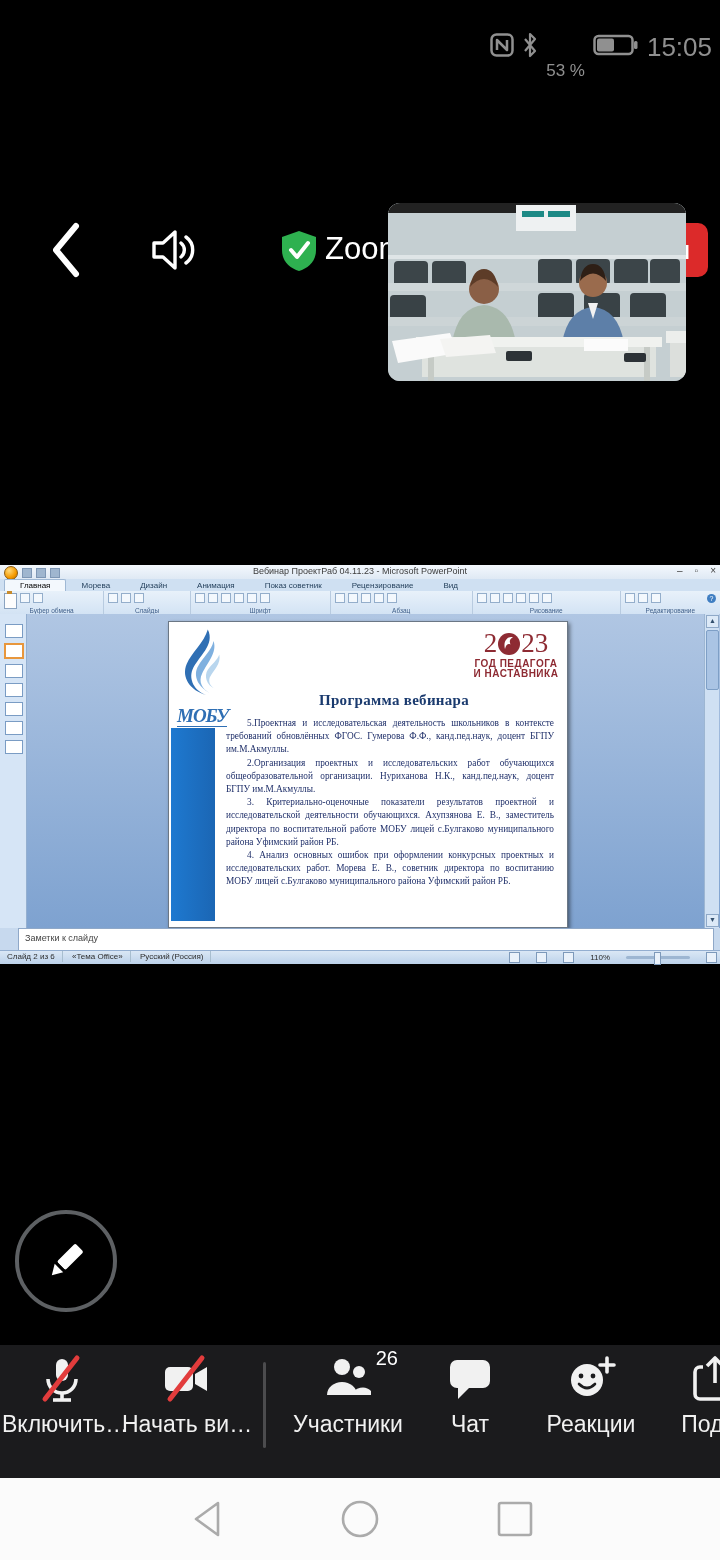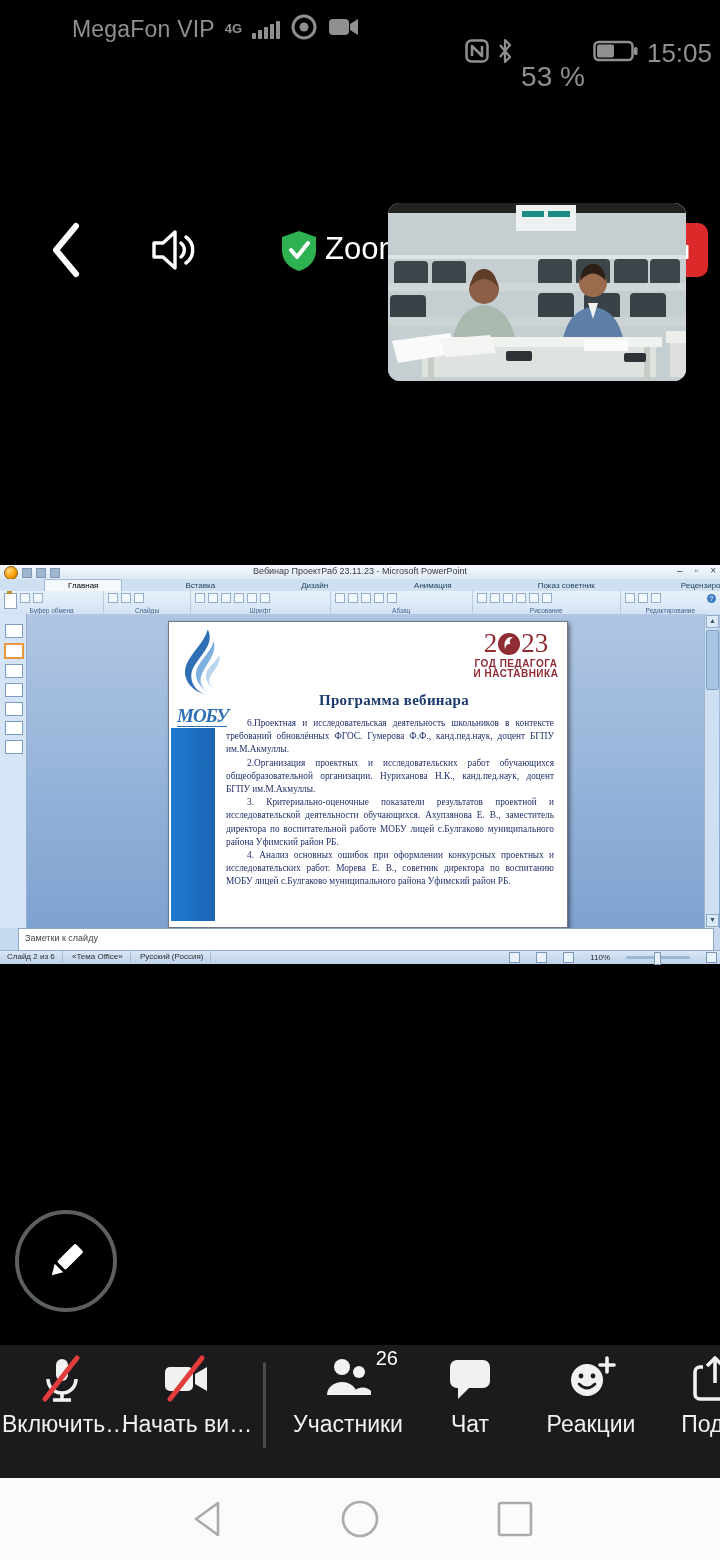--- a/index.html
+++ b/index.html
@@ -6,21 +6,21 @@
   .screen{position:relative;width:720px;height:1560px;background:#000;overflow:hidden;
           font-family:"Liberation Sans",sans-serif;}
   .abs{position:absolute;}
 
   
   .statusbar{position:absolute;top:0;left:0;width:720px;height:56px;color:#909090;}
   .sb-left{position:absolute;left:72px;top:13px;display:flex;align-items:center;gap:10px;}
   .sb-carrier{font-size:23px;letter-spacing:.2px;}
   .sb-right{position:absolute;right:8px;top:13px;display:flex;align-items:center;gap:8px;}
   .sb-time{font-size:26px;}
-  .sb-pct{font-size:28px;margin-top:48px;}
+  .sb-pct{font-size:17px;margin-top:48px;}
   .bars{display:flex;align-items:flex-end;gap:2px;height:20px;}
   .bars i{display:block;width:4px;background:#909090;border-radius:1px;}
   .net4g{display:flex;flex-direction:column;align-items:center;line-height:10px;}
   .net4g b{font-size:13px;font-weight:700;color:#909090;}
 
   
   .zheader{position:absolute;top:100px;left:0;width:720px;height:100px;background:#000;}
   .leave-btn{position:absolute;left:590px;top:123px;width:118px;height:54px;border-radius:10px;
              background:#dc2a2a;color:#fff;font-size:25px;font-weight:700;border:none;
              display:flex;align-items:center;justify-content:center;}
@@ -35,21 +35,21 @@
   .ppt-titlebar{position:absolute;top:0;left:0;right:0;height:14px;
       background:linear-gradient(#f4f8fd,#dfe9f4);border-bottom:1px solid #b9c8da;}
   .ppt-title{position:absolute;left:0;right:0;top:1px;text-align:center;font-size:9px;color:#3c3c3c;}
   .ppt-controls{position:absolute;right:4px;top:0;font-size:10px;color:#444;display:flex;gap:12px;}
   .orb{position:absolute;left:4px;top:1px;width:12px;height:12px;border-radius:50%;
        background:radial-gradient(circle at 35% 30%,#ffd97a,#f59a00 60%,#b36a00);border:1px solid #8a5a10;}
   .qat{position:absolute;left:22px;top:3px;display:flex;gap:4px;}
   .qat i{display:block;width:8px;height:8px;background:#9fb6cf;border:1px solid #7e97b5;}
   .ppt-tabs{position:absolute;top:14px;left:0;right:0;height:12px;background:#cfe0f2;display:flex;
             align-items:flex-end;padding-left:4px;border-bottom:1px solid #aec4dd;}
-  .ppt-tab{font-size:8px;color:#1f3b57;padding:1px 23px;white-space:nowrap;margin-left:40px;}
+  .ppt-tab{font-size:8px;color:#1f3b57;padding:1px 15px;white-space:nowrap;}
   .ppt-tab.active{background:#f3f8fd;border:1px solid #9fb8d4;border-bottom:none;border-radius:2px 2px 0 0;color:#000;}
   .ribbon{position:absolute;top:26px;left:0;right:0;height:23px;background:linear-gradient(#e8f1fa,#d3e3f4);
           display:flex;border-bottom:1px solid #9db6d2;}
   .rgroup{position:relative;border-right:1px solid #b8cbe0;height:100%;}
   .rgroup .glabel{position:absolute;bottom:0;left:0;right:0;text-align:center;font-size:6.5px;color:#41608a;}
   .rgroup .ctrls{position:absolute;top:2px;left:4px;right:4px;display:flex;gap:3px;flex-wrap:wrap;}
   .rgroup .ctrls i{display:block;width:8px;height:8px;background:#f3f8fd;border:1px solid #94aecb;}
   .clip{width:11px;height:14px;background:#fdfdfd;border:1px solid #8aa3c0;position:relative;}
   .clip:before{content:"";position:absolute;top:-3px;left:2px;width:5px;height:3px;background:#c98c2c;}
   .help-circle{position:absolute;right:4px;top:3px;width:9px;height:9px;border-radius:50%;background:#3f7ec2;
@@ -108,45 +108,20 @@
 
   
   .navbar{position:absolute;top:1478px;left:0;width:720px;height:82px;background:#fbfbfb;}
 </style>
 </head>
 <body>
 
 <div class="screen">
 
   <div class="statusbar">
-    <div class="sb-left">
-      <span class="sb-carrier">MegaFon VIP</span>
-      <span class="net4g">
-        <b>4G</b>
-      </span>
-      <span class="bars">
-        <i style="height:6px"></i>
-          <i style="height:9px"></i>
-          <i style="height:12px"></i>
-          <i style="height:15px"></i>
-          <i style="height:18px"></i>
-      </span>
-      <span>
-        <svg width="28" height="28" viewBox="0 0 28 28">
-            <circle cx="14" cy="14" r="11" fill="none" stroke="#909090" stroke-width="3"></circle>
-            <circle cx="14" cy="14" r="4.5" fill="#909090"></circle>
-          </svg>
-      </span>
-      <span>
-        <svg width="32" height="24" viewBox="0 0 32 24">
-            <rect x="1" y="4" width="20" height="16" rx="4" fill="#909090"></rect>
-            <polygon points="22,9 30,4 30,20 22,15" fill="#909090"></polygon>
-          </svg>
-      </span>
-    </div>
     <div class="sb-right">
       <span>
         <svg width="24" height="24" viewBox="0 0 24 24">
             <rect x="1.5" y="1.5" width="21" height="21" rx="5" fill="none" stroke="#909090" stroke-width="2.5"></rect>
             <path d="M7 17 V7 l10 10 V7" fill="none" stroke="#909090" stroke-width="2.5" stroke-linejoin="round"></path>
           </svg>
       </span>
       <span>
         <svg width="16" height="26" viewBox="0 0 16 26">
             <path d="M3 7 L13 19 L8 24 L8 2 L13 7 L3 19" fill="none" stroke="#909090" stroke-width="2.2" stroke-linejoin="round"></path>
@@ -243,31 +218,31 @@
   </div>
 
   <div class="ppt">
     <div class="ppt-titlebar">
       <span class="orb"></span>
       <span class="qat">
           <i></i>
           <i></i>
           <i></i>
         </span>
-      <div class="ppt-title">Вебинар ПроектРаб 23.11.23 - Microsoft PowerPoint</div>
+      <div class="ppt-title">Вебинар ПроектРаб 04.11.23 - Microsoft PowerPoint</div>
       <div class="ppt-controls">
         <span>–</span>
         <span>▫</span>
         <span>×</span>
       </div>
     </div>
 
     <div class="ppt-tabs">
       <span class="ppt-tab active">Главная</span>
-      <span class="ppt-tab">Вставка</span>
+      <span class="ppt-tab">Морева</span>
       <span class="ppt-tab">Дизайн</span>
       <span class="ppt-tab">Анимация</span>
       <span class="ppt-tab">Показ советник</span>
       <span class="ppt-tab">Рецензирование</span>
       <span class="ppt-tab">Вид</span>
     </div>
 
     <div class="ribbon">
       <div class="rgroup" style="width:104px">
         <div class="ctrls">
@@ -361,21 +336,21 @@
             </svg>
             <span>23</span>
           </div>
           <div class="cap">ГОД ПЕДАГОГА</div>
           <div class="cap">И НАСТАВНИКА</div>
         </div>
 
         <div class="slide-title">Программа вебинара</div>
 
         <div class="slide-body">
-          <p>6.Проектная и исследовательская деятельность школьников в контексте требований обновлённых ФГОС. Гумерова Ф.Ф., канд.пед.наук, доцент БГПУ им.М.Акмуллы.</p>
+          <p>5.Проектная и исследовательская деятельность школьников в контексте требований обновлённых ФГОС. Гумерова Ф.Ф., канд.пед.наук, доцент БГПУ им.М.Акмуллы.</p>
           <p>2.Организация проектных и исследовательских работ обучающихся общеобразовательной организации. Нуриханова Н.К., канд.пед.наук, доцент БГПУ им.М.Акмуллы.</p>
           <p>3. Критериально-оценочные показатели результатов проектной и исследовательской деятельности обучающихся. Ахупзянова Е. В., заместитель директора по воспитательной работе МОБУ лицей с.Булгаково муниципального района Уфимский район РБ.</p>
           <p>4. Анализ основных ошибок при оформлении конкурсных проектных и исследовательских работ. Морева Е. В., советник директора по воспитанию МОБУ лицей с.Булгаково муниципального района Уфимский район РБ.</p>
         </div>
       </div>
 
       <div class="vscroll">
         <span class="arrow" style="top:1px">▲</span>
         <div class="thumbbar"></div>
         <span class="arrow" style="bottom:1px">▼</span>

